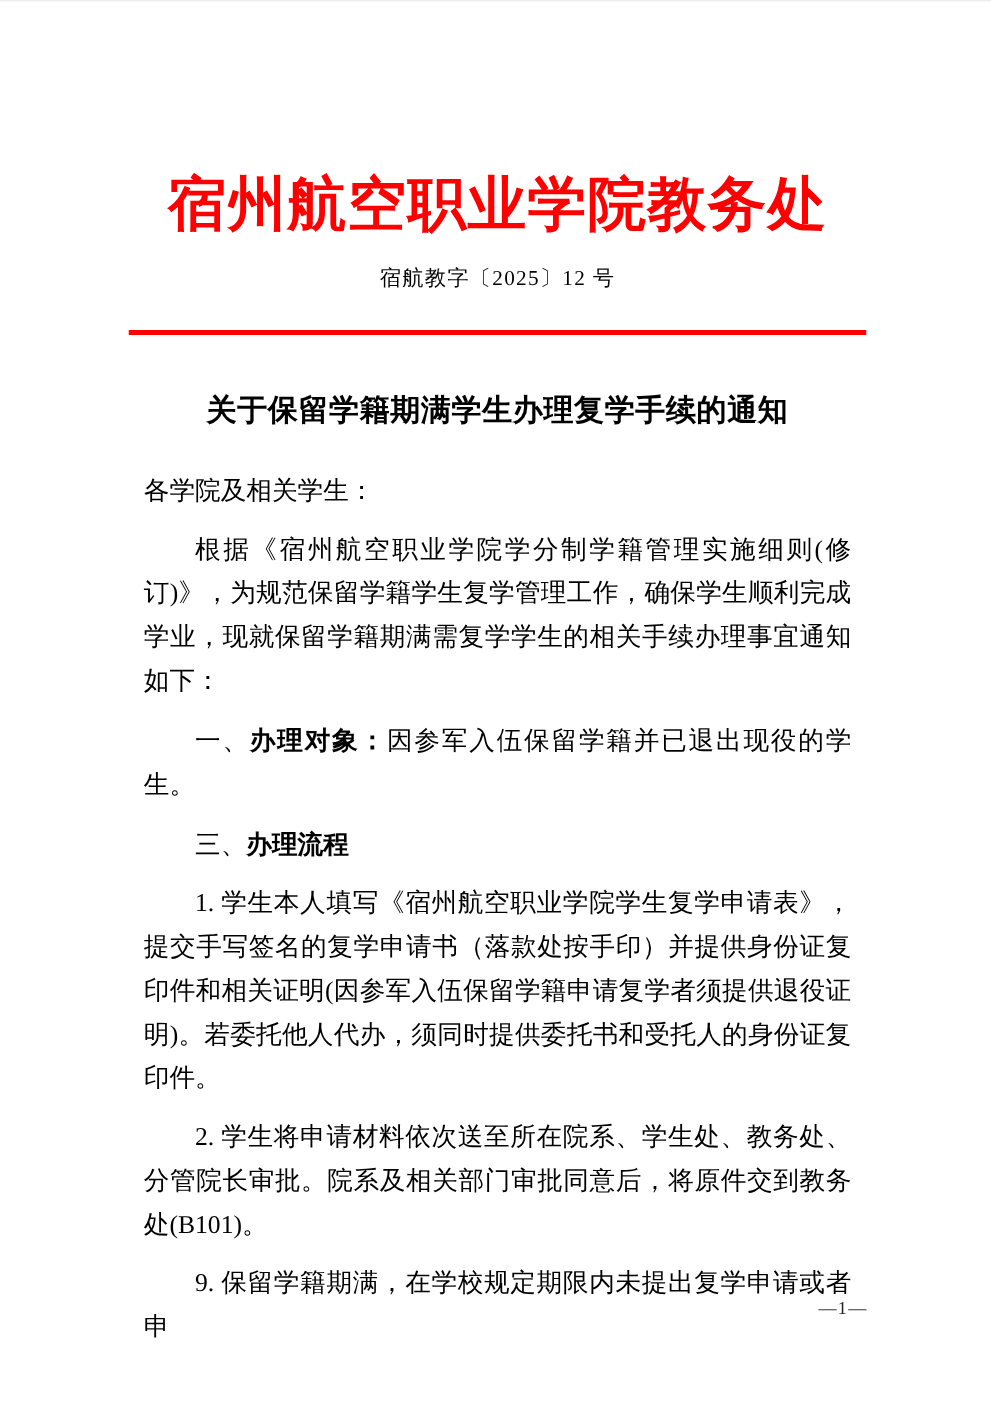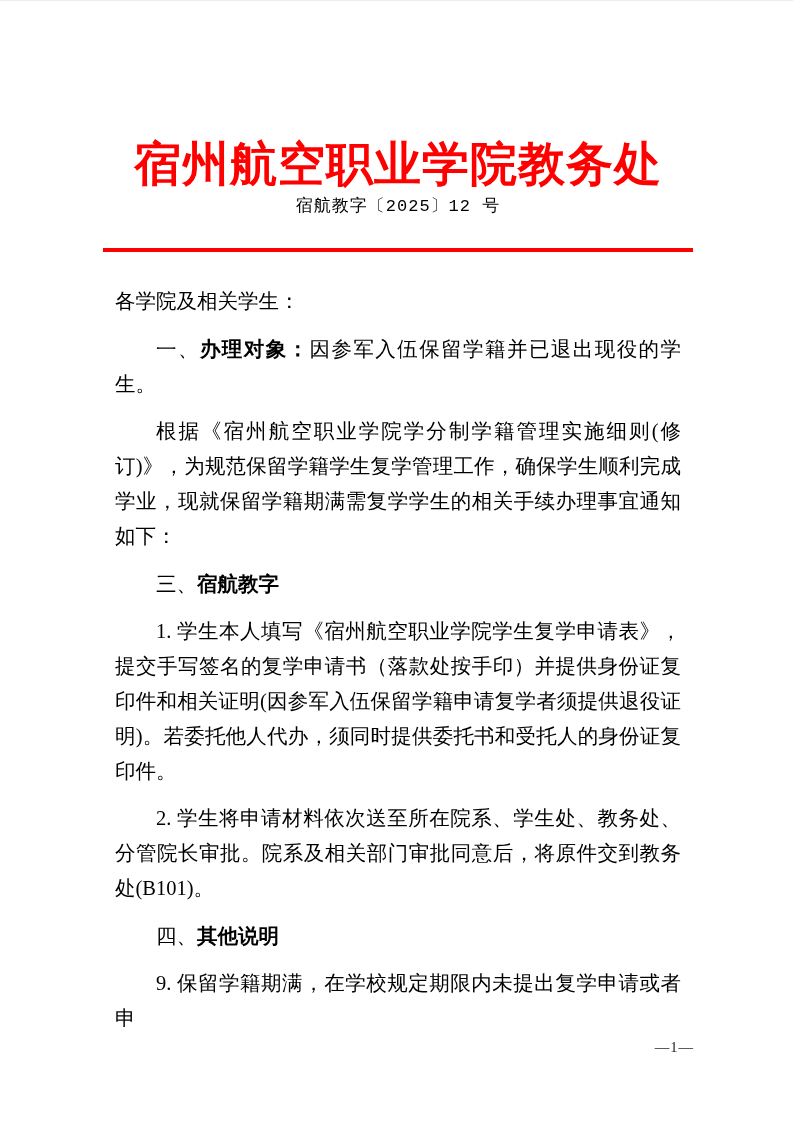--- a/index.html
+++ b/index.html
@@ -26,26 +26,25 @@
     margin-top: 132px;
     text-align: center;
     color: #fe0000;
     font-size: 47px;
     line-height: 62px;
     font-weight: bold;
     letter-spacing: 1px;
     white-space: nowrap;
   }
   .doc-number {
-    margin-top: 0;
+    margin-top: 16px;
     text-align: center;
     font-size: 17px;
     line-height: 24px;
     letter-spacing: 1px;
-    font-family: Liberation Mono, monospace;
   }
   .red-rule {
     margin-top: 29px;
     height: 4px;
     background: #ff0000;
   }
   .doc-title {
     margin: 46px 0 0 0;
     text-align: center;
     font-size: 24px;
@@ -87,37 +86,37 @@
 
 <div class="page">
 
   <header>
     <div class="org-title">宿州航空职业学院教务处</div>
     <div class="doc-number">宿航教字〔2025〕12 号</div>
     <div class="red-rule"></div>
   </header>
 
   <main>
+    <h1 class="doc-title">关于保留学籍期满学生办理复学手续的通知</h1>
 
     <div class="body-text">
 
       <p>各学院及相关学生：</p>
 
+      <p class="indent">根据《宿州航空职业学院学分制学籍管理实施细则(修订)》，为规范保留学籍学生复学管理工作，确保学生顺利完成学业，现就保留学籍期满需复学学生的相关手续办理事宜通知如下：</p>
+
       <p class="indent"><span class="num">一、</span><span class="label">办理对象：</span><span>因参军入伍保留学籍并已退出现役的学生。</span></p>
 
-      <p class="indent">根据《宿州航空职业学院学分制学籍管理实施细则(修订)》，为规范保留学籍学生复学管理工作，确保学生顺利完成学业，现就保留学籍期满需复学学生的相关手续办理事宜通知如下：</p>
 
-
-      <p class="indent"><span class="num">三、</span><span class="label">宿航教字</span></p>
+      <p class="indent"><span class="num">三、</span><span class="label">办理流程</span></p>
 
       <p class="indent">1. 学生本人填写《宿州航空职业学院学生复学申请表》，提交手写签名的复学申请书（落款处按手印）并提供身份证复印件和相关证明(因参军入伍保留学籍申请复学者须提供退役证明)。若委托他人代办，须同时提供委托书和受托人的身份证复印件。</p>
 
       <p class="indent">2. 学生将申请材料依次送至所在院系、学生处、教务处、分管院长审批。院系及相关部门审批同意后，将原件交到教务处(B101)。</p>
 
-      <p class="indent"><span class="num">四、</span><span class="label">其他说明</span></p>
 
 
       <p class="indent">9. 保留学籍期满，在学校规定期限内未提出复学申请或者申</p>
 
     </div>
   </main>
 
   <div class="footer">—1—</div>
 
 </div>

